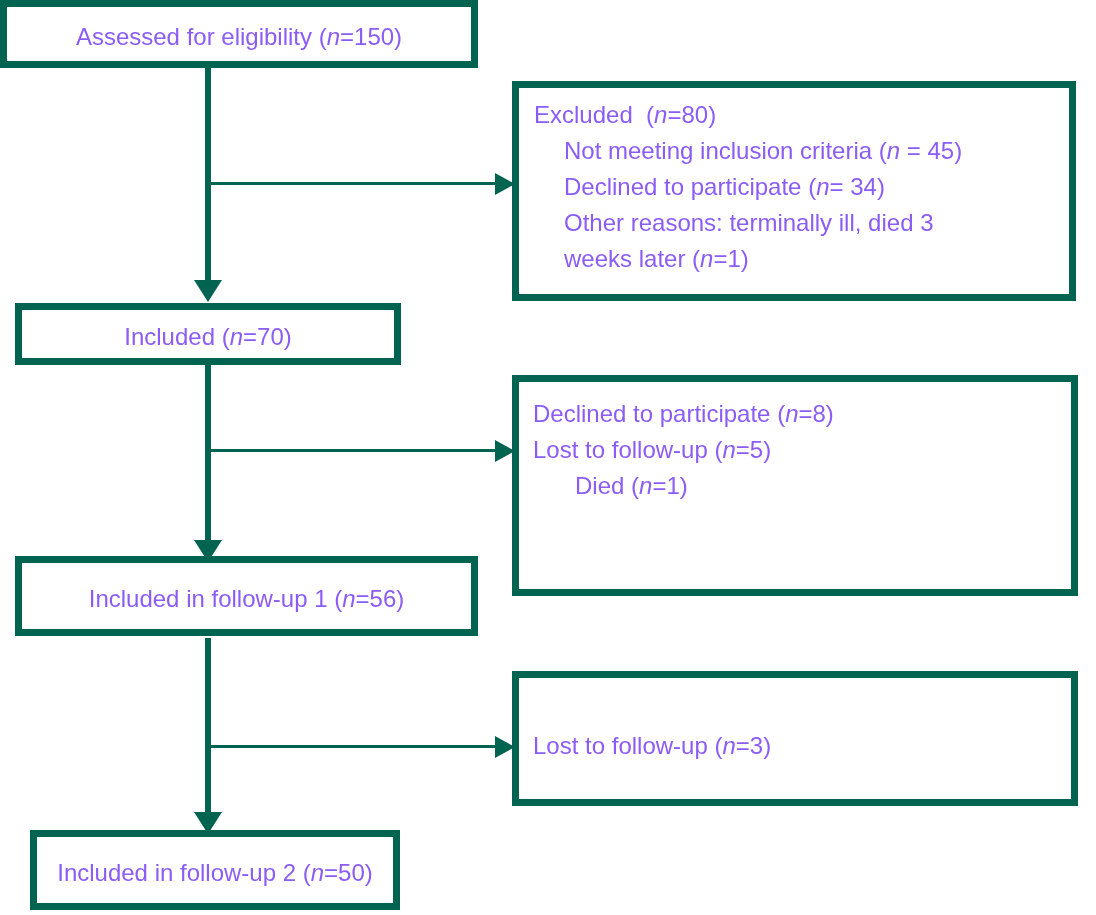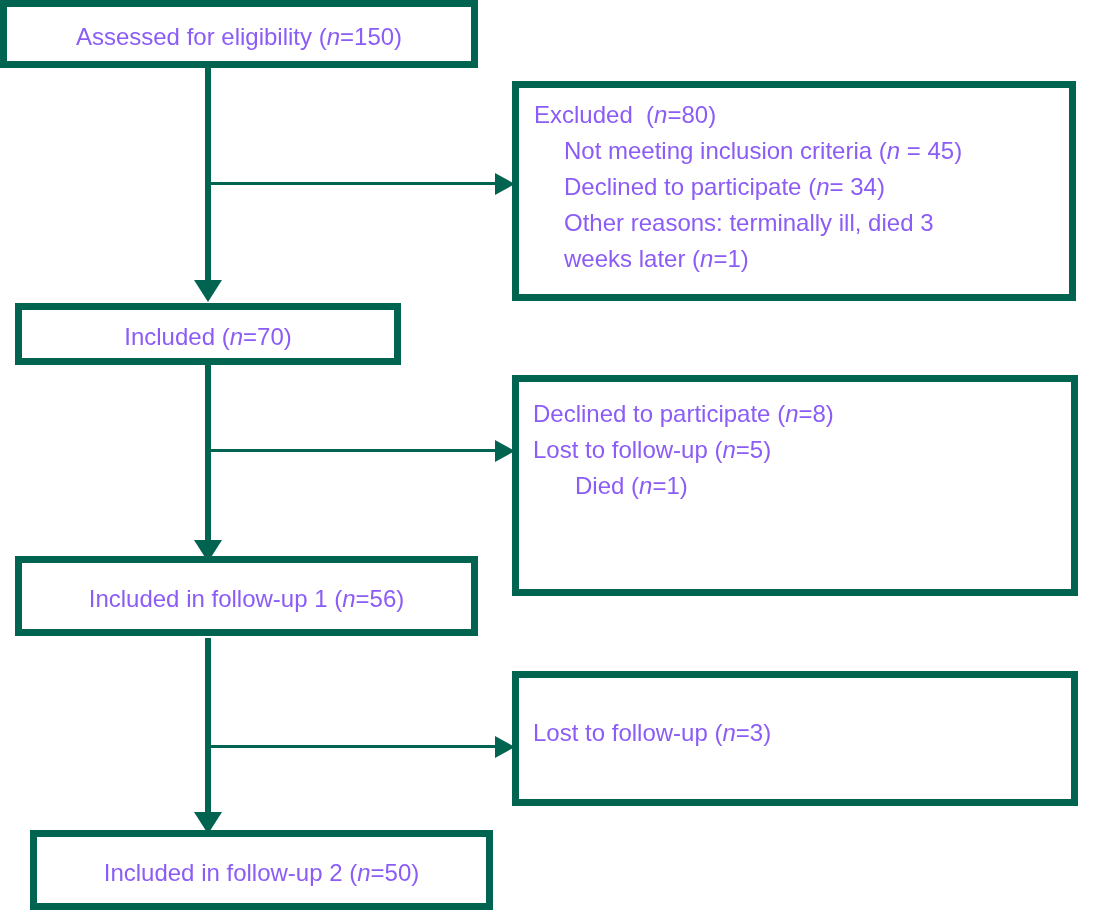--- a/index.html
+++ b/index.html
@@ -127,20 +127,20 @@
 
     <div class="node-text lefted" style="left:14px; top:89px;margin-left:42px;"><span>Died (</span><i>n</i><span>=1)</span></div>
   </div>
 
   <div class="node-box" style="left:15px; top:556px; width:463px; height:80px;">
     <div class="node-text centered" style="top:21px;"><span>Included in follow-up 1 (</span><i>n</i><span>=56)</span></div>
   </div>
 
   <div class="node-box" style="left:512px; top:671px; width:566px; height:135px;">
 
-    <div class="node-text lefted" style="left:14px; top:40px;"><span>Lost to follow-up (</span><i>n</i><span>=3)</span></div>
+    <div class="node-text lefted" style="left:14px; top:53px;"><span>Lost to follow-up (</span><i>n</i><span>=3)</span></div>
   </div>
 
-  <div class="node-box" style="left:30px; top:830px; width:463px; height:80px;">
+  <div class="node-box" style="left:30px; top:830px; width:370px; height:80px;">
     <div class="node-text centered" style="top:21px;"><span>Included in follow-up 2 (</span><i>n</i><span>=50)</span></div>
   </div>
 
 </div>
 
 </body></html>

